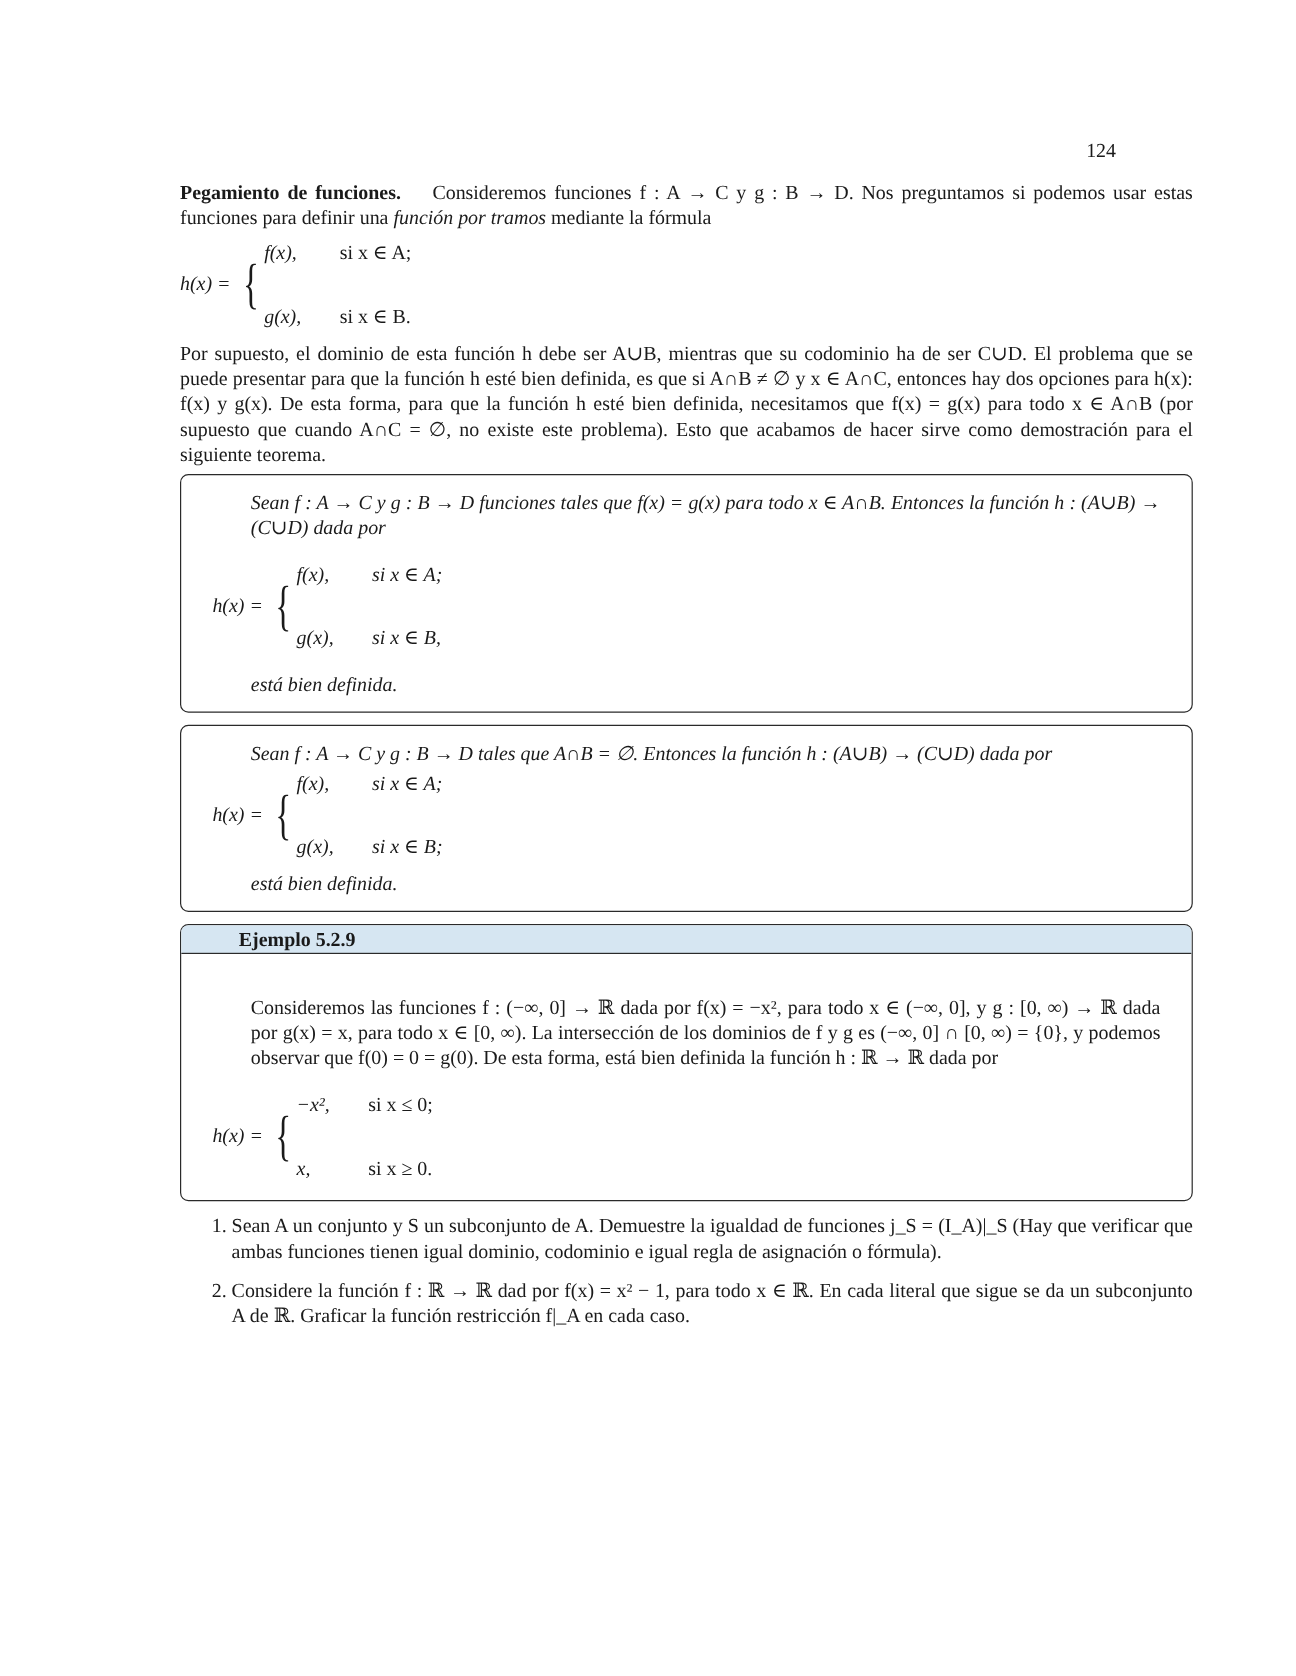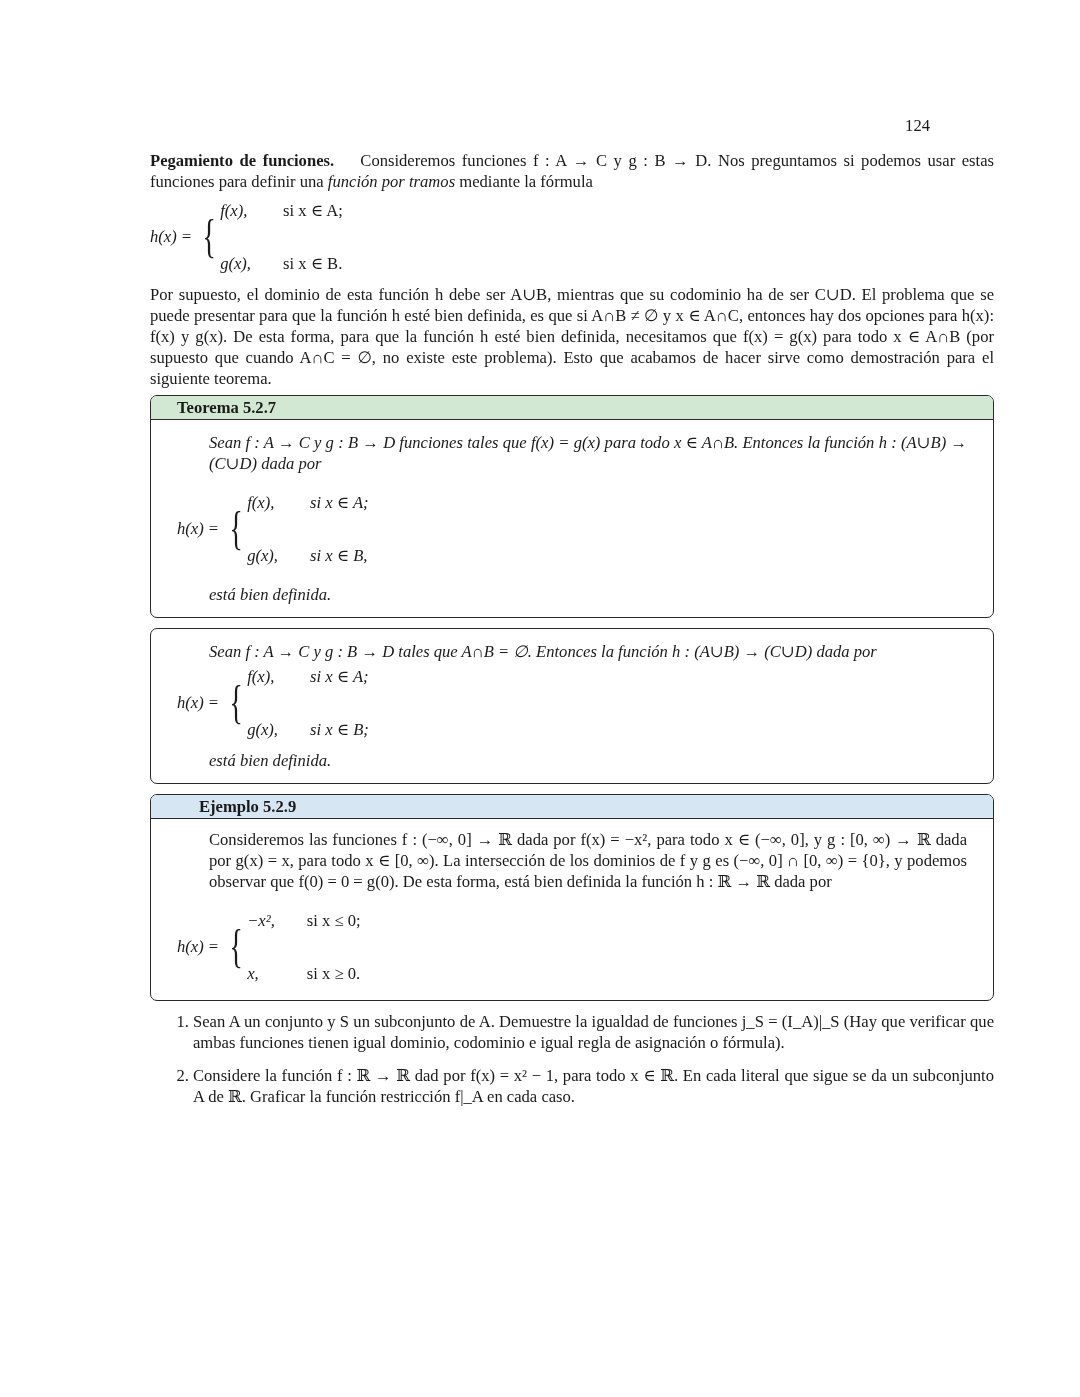--- a/index.html
+++ b/index.html
@@ -44,21 +44,20 @@
       <span class="m">f(x),</span>
       <span>si x ∈ A;</span>
       <span class="m">g(x),</span>
       <span>si x ∈ B.</span>
     </div>
   </div>
 
   <p>Por supuesto, el dominio de esta función h debe ser A∪B, mientras que su codominio ha de ser C∪D. El problema que se puede presentar para que la función h esté bien definida, es que si A∩B ≠ ∅ y x ∈ A∩C, entonces hay dos opciones para h(x): f(x) y g(x). De esta forma, para que la función h esté bien definida, necesitamos que f(x) = g(x) para todo x ∈ A∩B (por supuesto que cuando A∩C = ∅, no existe este problema). Esto que acabamos de hacer sirve como demostración para el siguiente teorema.</p>
 
   <div class="box">
-    <div class="box-head green">Teorema 5.2.7</div>
     <div class="box-body">
       <p class="m">Sean f : A → C y g : B → D funciones tales que f(x) = g(x) para todo x ∈ A∩B. Entonces la función h : (A∪B) → (C∪D) dada por</p>
       <div class="display" style="margin:18px 0 18px;">
         <span class="lhs m">h(x) =</span>
         <span class="brace">{</span>
         <div class="cases m">
           <span>f(x),</span>
           <span>si x ∈ A;</span>
           <span>g(x),</span>
           <span>si x ∈ B,</span>
@@ -81,21 +80,21 @@
           <span>g(x),</span>
           <span>si x ∈ B;</span>
         </div>
       </div>
       <p class="m">está bien definida.</p>
     </div>
   </div>
 
   <div class="box">
     <div class="box-head blue">Ejemplo 5.2.9</div>
-    <div class="box-body" style="padding-top:10px;">
+    <div class="box-body" style="padding-top:34px;">
       <p>Consideremos las funciones f : (−∞, 0] → ℝ dada por f(x) = −x², para todo x ∈ (−∞, 0], y g : [0, ∞) → ℝ dada por g(x) = x, para todo x ∈ [0, ∞). La intersección de los dominios de f y g es (−∞, 0] ∩ [0, ∞) = {0}, y podemos observar que f(0) = 0 = g(0). De esta forma, está bien definida la función h : ℝ → ℝ dada por</p>
       <div class="display" style="margin:18px 0 4px;">
         <span class="lhs m">h(x) =</span>
         <span class="brace">{</span>
         <div class="cases">
           <span class="m">−x²,</span>
           <span>si x ≤ 0;</span>
           <span class="m">x,</span>
           <span>si x ≥ 0.</span>
         </div>

